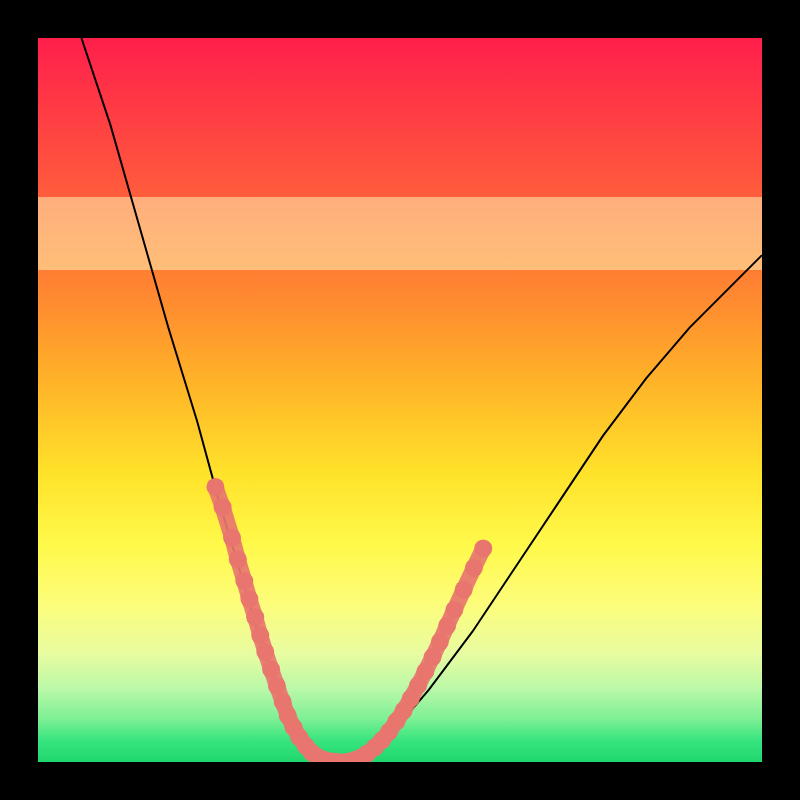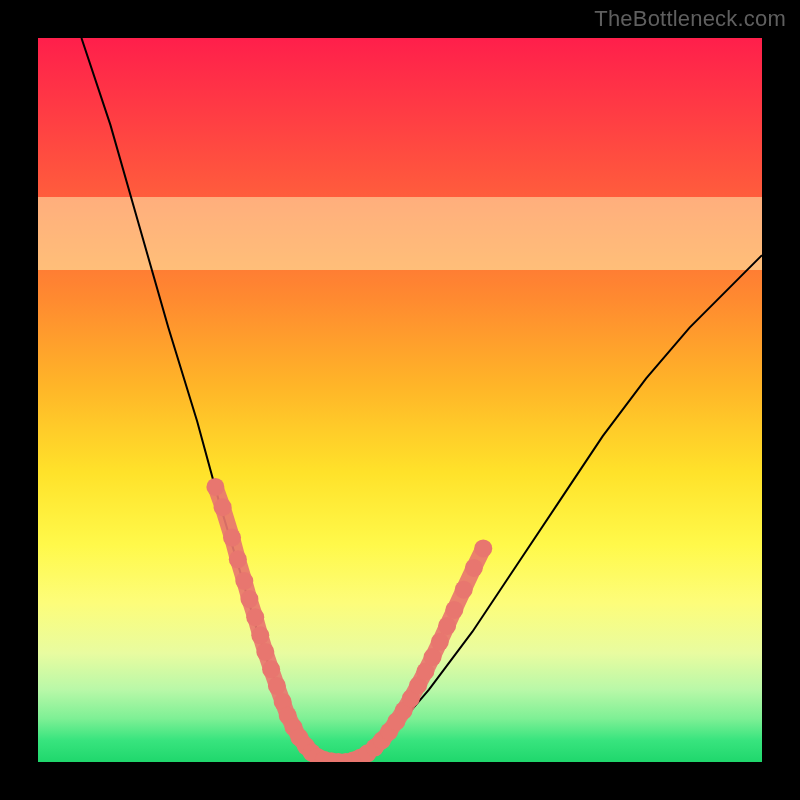--- a/index.html
+++ b/index.html
@@ -107,14 +107,13 @@
         <circle cx="387.34" cy="633.50" r="9" fill="#e8766f"></circle>
         <circle cx="394.58" cy="619.02" r="9" fill="#e8766f"></circle>
         <circle cx="401.82" cy="603.82" r="9" fill="#e8766f"></circle>
         <circle cx="409.06" cy="587.89" r="9" fill="#e8766f"></circle>
         <circle cx="416.30" cy="571.96" r="9" fill="#e8766f"></circle>
         <circle cx="425.71" cy="551.69" r="9" fill="#e8766f"></circle>
         <circle cx="435.85" cy="529.97" r="9" fill="#e8766f"></circle>
         <circle cx="445.26" cy="510.42" r="9" fill="#e8766f"></circle>
       </svg>
   </div>
-  <div class="watermark">TheBottleneck.com</div>
 </div>
 
 </body></html>

